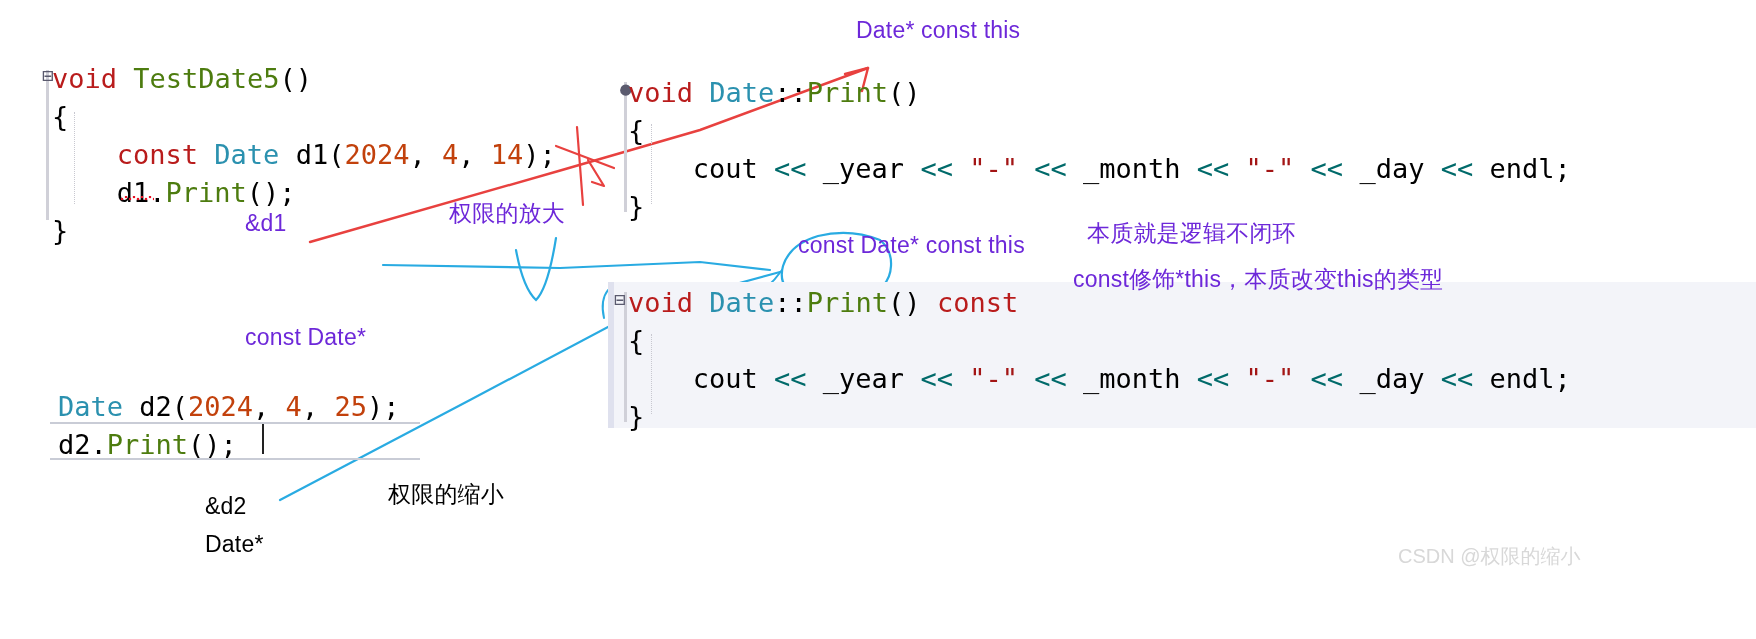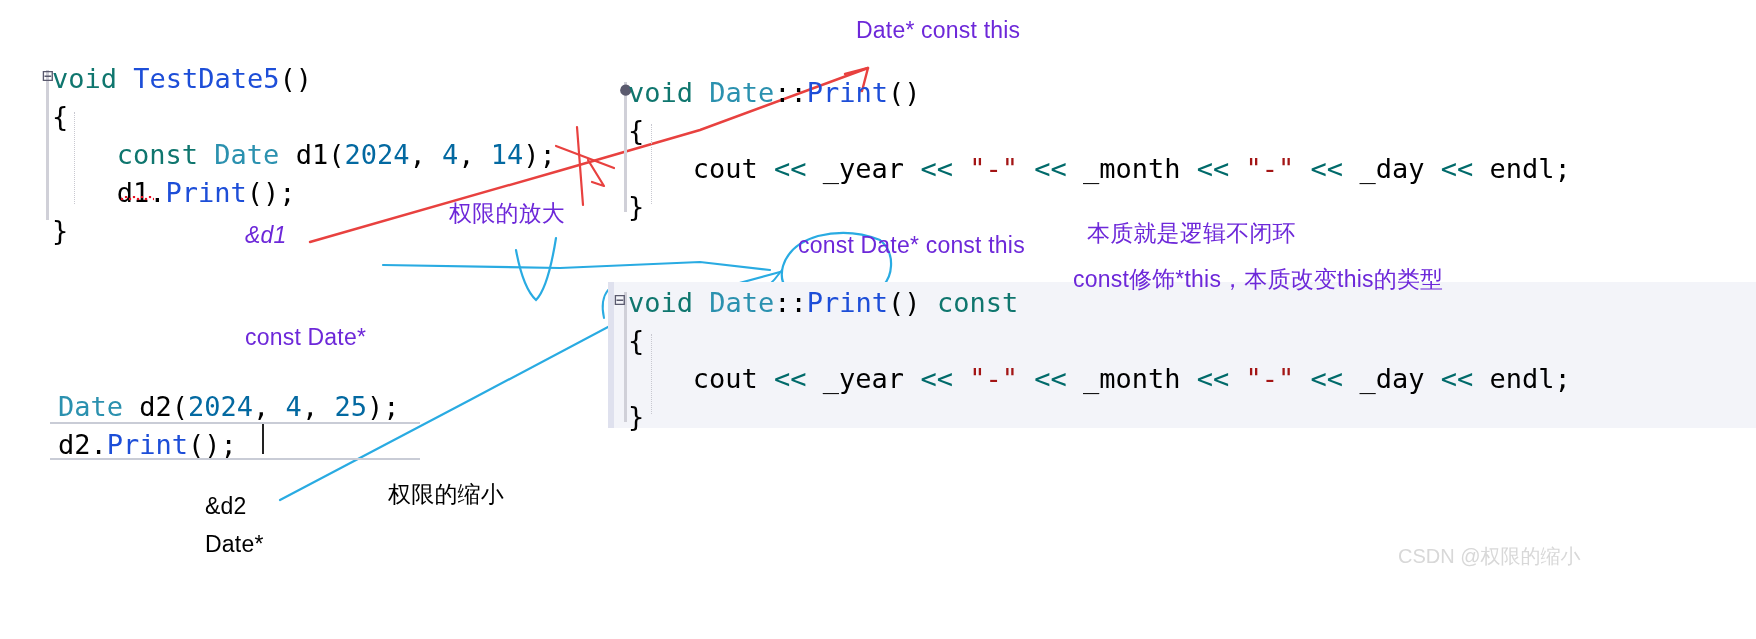--- a/index.html
+++ b/index.html
@@ -17,26 +17,26 @@
 
   
   .code {
     position: absolute;
     font-family: "DejaVu Sans Mono", "Liberation Mono", monospace;
     font-size: 27px;
     line-height: 38px;
     white-space: pre;
     color: #000000;
   }
-  .kw        { color: #0f766e; }
+  .kw        { color: #b91c1c; }
   .type      { color: #2b91af; }
-  .fn        { color: #1d4ed8; }
+  .fn        { color: #4d7c0f; }
   .str       { color: #a31515; }
   .op        { color: #006a6a; }
-  .num       { color: #0369a1; }
+  .num       { color: #c2410c; }
   .ident     { color: #000000; }
 
   
   .collapse-bar {
     position: absolute;
     width: 3px;
     background: #d0d0d8;
   }
   .collapse-glyph {
     position: absolute;
@@ -185,21 +185,21 @@
 <div class="line-rule" style="left:50px; top:458px; width:370px;"></div>
 
 <div class="code" style="left:58px; top:388px;" id="blk-bottom-left"><div><span class="type">Date</span><span class="ident"> d2(</span><span class="num">2024</span><span class="ident">, </span><span class="num">4</span><span class="ident">, </span><span class="num">25</span><span class="ident">);</span></div><div><span class="ident">d2.</span><span class="fn">Print</span><span class="ident">();</span></div></div>
 
 <div style="position:absolute; left:262px; top:424px; width:2px; height:30px; background:#222;"></div>
 
 <div class="ann ann-red" style="left:856px; top:17px;">Date* const this</div>
 
 <div class="ann ann-red" style="left:449px; top:198px;text-align:center;">权限的放大</div>
 
-<div class="ann ann-red" style="left:245px; top:222px;font-style:italic;">&amp;d1</div>
+<div class="ann ann-red" style="left:245px; top:210px;">&amp;d1</div>
 
 <div class="ann ann-red" style="left:245px; top:276px;margin-top:48px;">const Date*</div>
 
 <div class="ann ann-red" style="left:798px; top:232px;">const Date* const this</div>
 
 <div class="ann ann-red" style="left:1040px; top:218px;margin-left:47px;">本质就是逻辑不闭环</div>
 
 <div class="ann ann-red" style="left:1073px; top:264px;">const修饰*this，本质改变this的类型</div>
 
 <div class="ann ann-blue" style="left:205px; top:493px;">&amp;d2</div>

